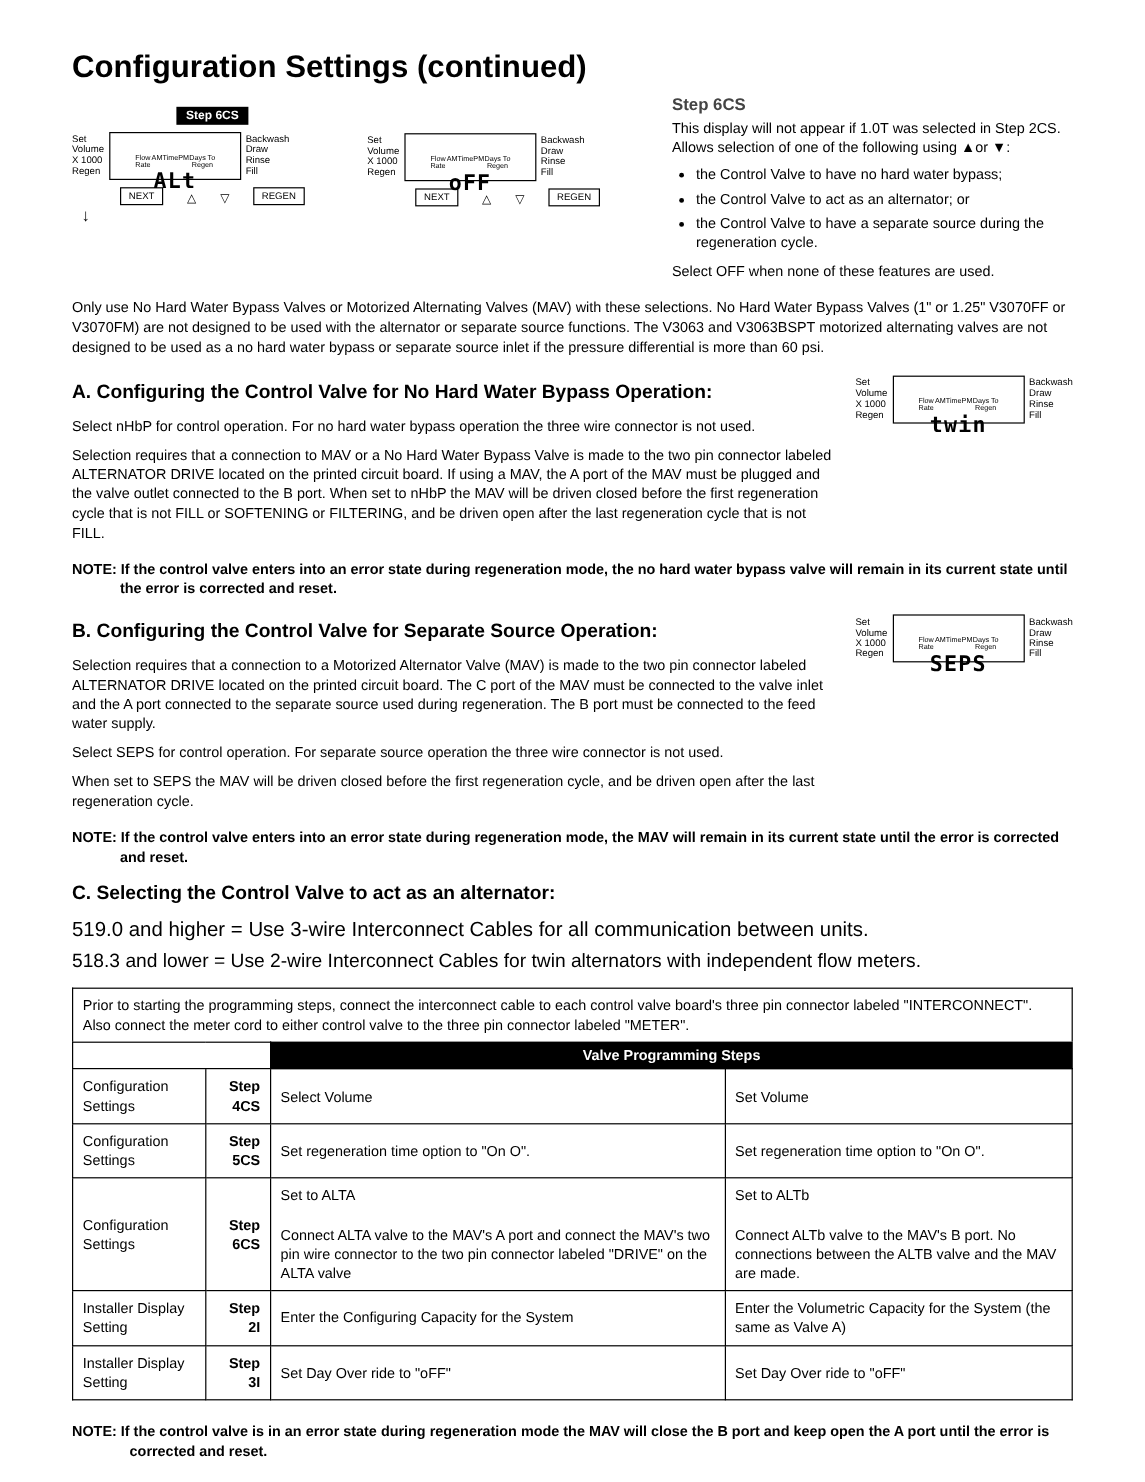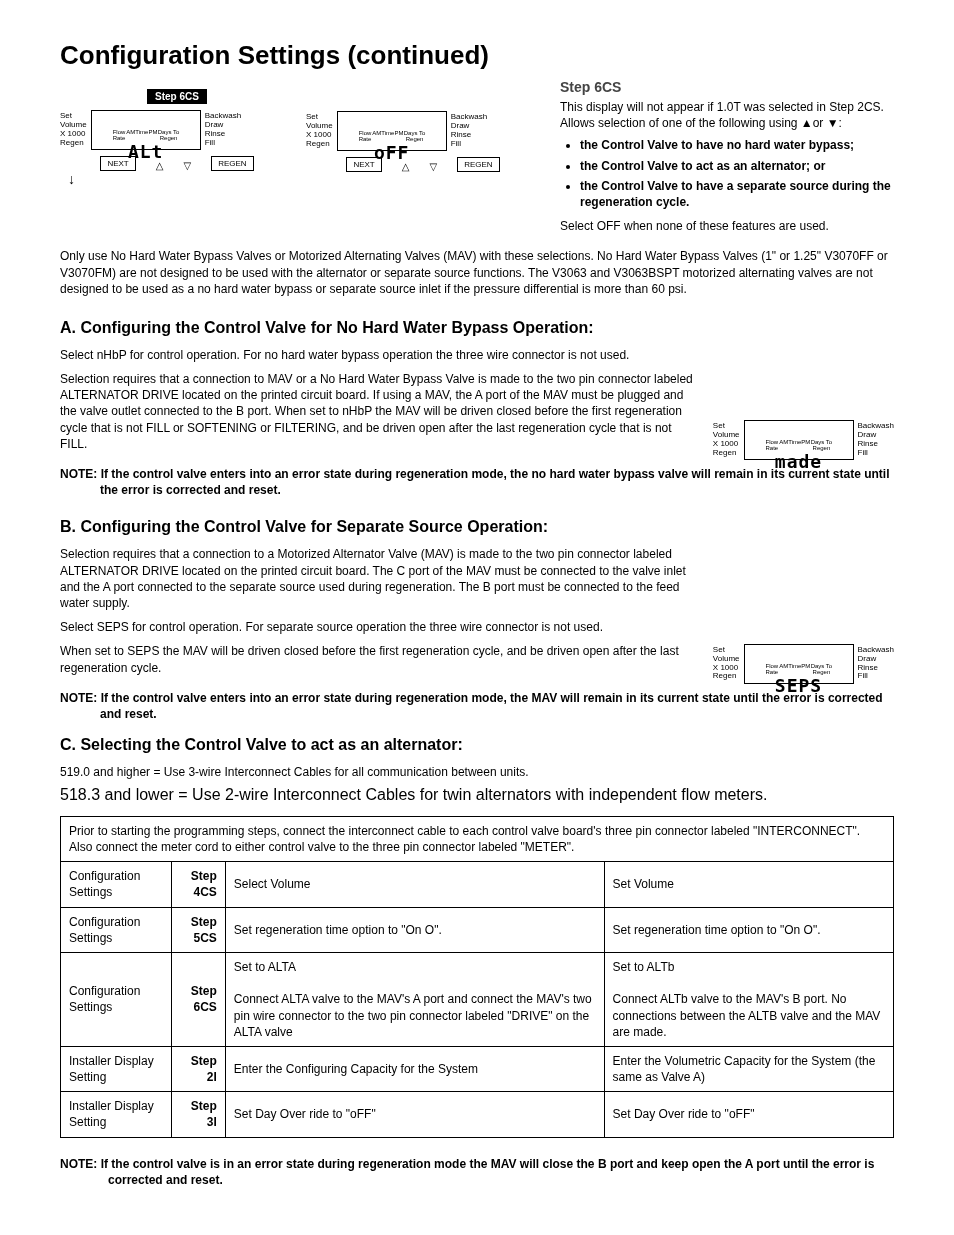--- a/index.html
+++ b/index.html
@@ -20,25 +20,25 @@
   .lcd-side { font-size:8px; line-height:1.1; }
   .lcd-box { border:1px solid #000; width:110px; height:40px; margin:0 4px; font-size:7px; text-align:center; padding:18px;}
   .lcd-big { font-family: monospace; font-size:18px; font-weight:bold; letter-spacing:1px;}
   .btn-row { display:flex; gap:20px; align-items:flex-end; justify-content:center; margin-top:4px;}
   .btn { border:1px solid #000; font-size:8px; padding:2px 6px;}
   .tri { font-size:10px;}
   .arrow-down { font-size:14px; margin-left:8px;}
   .step-col { flex: 1; }
   .step-heading { font-size: 14px; font-weight: bold; color:#444; margin-bottom:4px;}
   .step-col p { font-size: 12px; margin-bottom: 6px; line-height:1.35;}
-  .step-col ul { list-style: disc; padding-left: 20px; margin-bottom:8px;font-weight:bold;}
+  .step-col ul { list-style: disc; padding-left: 20px; margin-bottom:8px;}
   .step-col li { font-size:12px; margin-bottom:4px; line-height:1.35;}
   .full-para { font-size: 12px; line-height: 1.35; margin: 6px 0 16px 0;}
   h2.section-heading { font-size: 16px; font-weight: bold; margin-bottom: 10px; margin-top:6px;}
-  .section-with-fig { display:flex; gap:20px; align-items:flex-end;}
+  .section-with-fig { display:flex; gap:20px; align-items:flex-start;}
   .section-text { flex:1;}
   .section-text p { font-size:12px; line-height:1.35; margin-bottom:8px;}
   .fig-box { flex: 0 0 180px; }
   .fig-lcd { display:flex; align-items:center; }
   .note { font-size:12px; font-weight:bold; line-height:1.35; margin:6px 0 14px 0;}
   .plain-note { font-size:12px; font-weight:bold; line-height:1.35; margin:10px 0;}
   .info-box { border:1px solid #000; border-bottom:none; padding:6px 8px; font-size:12px; line-height:1.35; margin-top:10px;}
   table.steps-table { width:100%; border-collapse:collapse; font-size:12px;}
   table.steps-table th.header-cell { background:#000; color:#fff; font-weight:bold; text-align:center; padding:4px;}
   table.steps-table th.blank { background:#fff; border:1px solid #000;}
@@ -143,21 +143,21 @@
 X 1000
 Regen</div>
       <div class="lcd-box">
         <div class="lcd-top-labels">
           <span>Flow Rate</span>
           <span>AM</span>
           <span>Time</span>
           <span>PM</span>
           <span>Days To Regen</span>
         </div>
-        <div class="lcd-big">made</div>
+        <div class="lcd-big">twin</div>
       </div>
       <div class="lcd-side" style="white-space:pre;font-size:8px;">Backwash
 Draw
 Rinse
 Fill</div>
     </div>
   </div>
 </div>
 <div class="note" style="padding-left:40px;text-indent:-40px;">NOTE: If the control valve enters into an error state during regeneration mode, the no hard water bypass valve will remain in its current state until the error is corrected and reset.</div>
 
@@ -187,27 +187,31 @@
       <div class="lcd-side" style="white-space:pre;font-size:8px;">Backwash
 Draw
 Rinse
 Fill</div>
     </div>
   </div>
 </div>
 <div class="note" style="padding-left:40px;text-indent:-40px;">NOTE: If the control valve enters into an error state during regeneration mode, the MAV will remain in its current state until the error is corrected and reset.</div>
 
 <h2 class="section-heading">C.  Selecting the Control Valve to act as an alternator:</h2>
-<p style="font-size:12px;line-height:1.35;margin-bottom:4px;">519.0 and higher = Use 3-wire Interconnect Cables for all communication between units.</p>
+<p style="font-size:17px;line-height:1.35;margin-bottom:4px;">519.0 and higher = Use 3-wire Interconnect Cables for all communication between units.</p>
 <p style="font-size:16px;line-height:1.35;margin-bottom:10px;">518.3 and lower = Use 2-wire Interconnect Cables for twin alternators with independent flow meters.</p>
 
 <div class="info-box">Prior to starting the programming steps, connect the interconnect cable to each control valve board's three pin connector labeled "INTERCONNECT".  Also connect the meter cord to either control valve to the three pin connector labeled "METER".</div>
 
 <table class="steps-table">
   <tbody>
+      <tr>
+    <th class="blank" colspan="2"></th>
+    <th class="header-cell" colspan="2">Valve Programming Steps</th>
+  </tr>
   <tr>
     <td>Configuration Settings</td>
     <td class="center">Step 4CS</td>
     <td>Select Volume</td>
     <td>Set Volume</td>
   </tr>
   <tr>
     <td>Configuration Settings</td>
     <td class="center">Step 5CS</td>
     <td>Set regeneration time option to "On O".</td>

